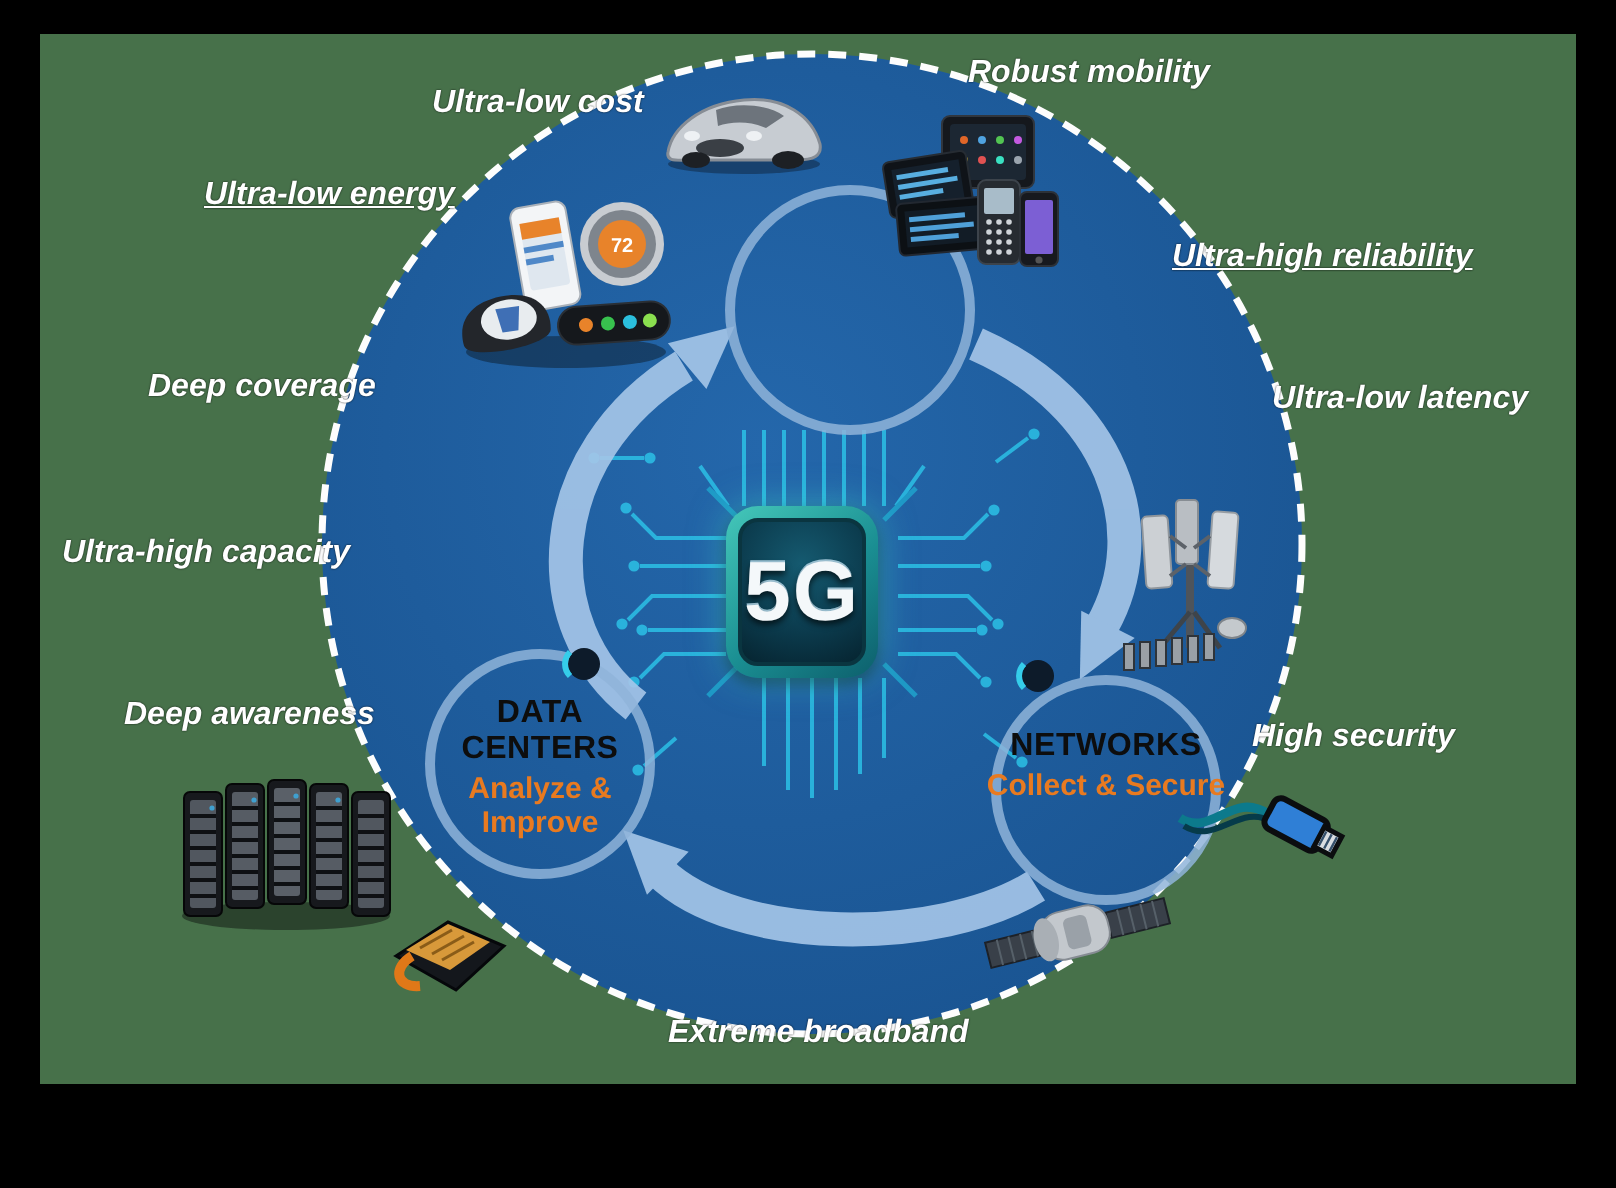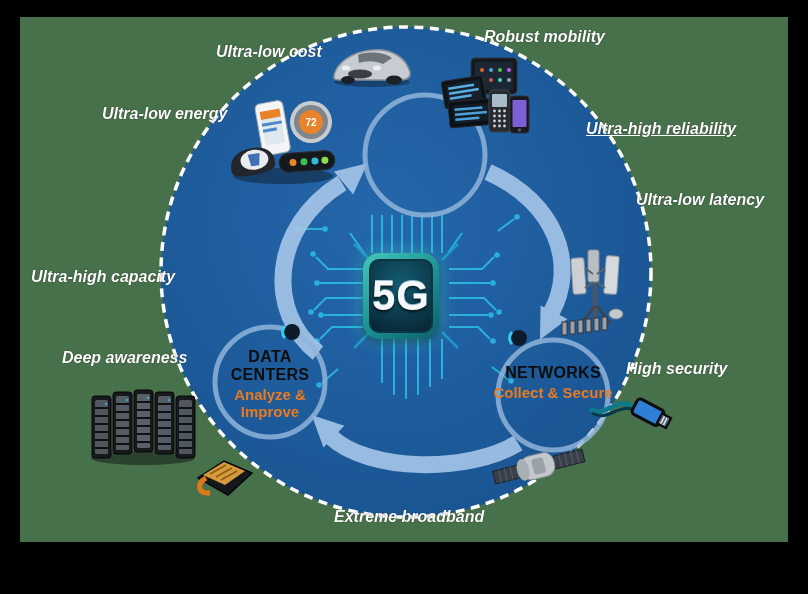--- a/index.html
+++ b/index.html
@@ -288,21 +288,22 @@
     <div class="node-label" style="left:250px;top:367px;width:100px;">
       <div class="node-title">DATA CENTERS</div>
       <div class="node-sub">Analyze &amp; Improve</div>
     </div>
     <div class="node-label" style="left:533px;top:366px;width:120px;">
       <div class="node-title">NETWORKS</div>
       <div class="node-sub">Collect &amp; Secure</div>
     </div>
 
     <div class="attr-label" style="left:196px;top:26px;">Ultra-low cost</div>
-    <div class="attr-label" style="left:82px;top:88px;">Ultra-low energy</div>
+    <div class="attr-label" style="left:82px;top:72px;text-decoration:underline;">Ultra-low energy</div>
+    <div class="attr-label" style="left:54px;top:168px;">Deep coverage</div>
     <div class="attr-label" style="left:11px;top:251px;">Ultra-high capacity</div>
     <div class="attr-label" style="left:42px;top:332px;">Deep awareness</div>
     <div class="attr-label" style="left:464px;top:11px;">Robust mobility</div>
     <div class="attr-label" style="left:566px;top:103px;text-decoration:underline;">Ultra-high reliability</div>
     <div class="attr-label" style="left:616px;top:174px;">Ultra-low latency</div>
     <div class="attr-label" style="left:606px;top:343px;">High security</div>
     <div class="attr-label" style="left:314px;top:491px;">Extreme broadband</div>
 
   </div>
 </div>

